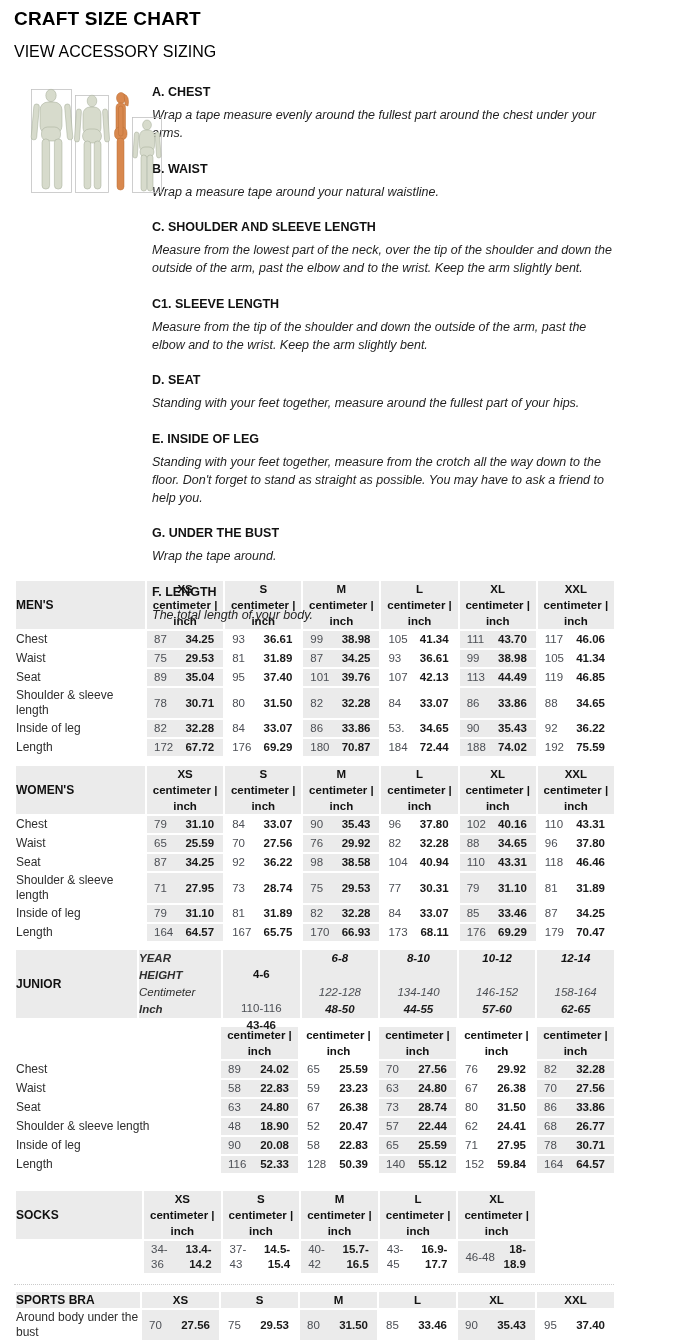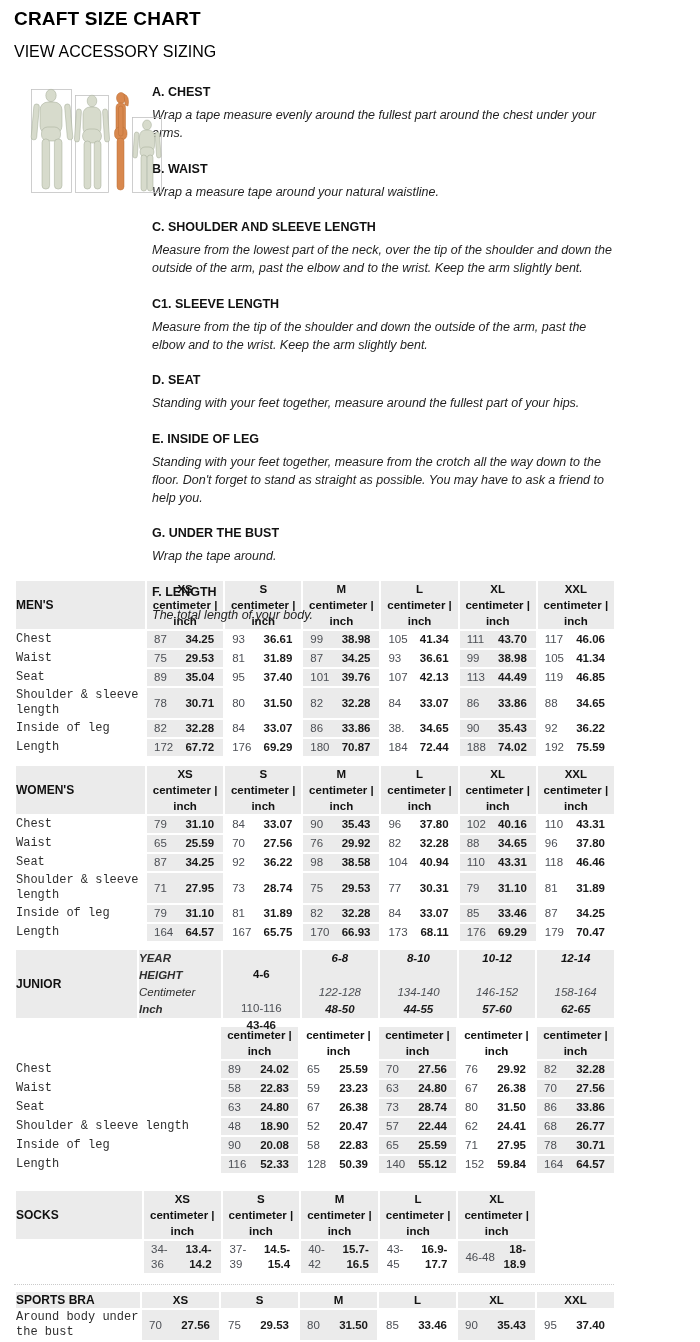--- a/index.html
+++ b/index.html
@@ -20,21 +20,21 @@
   .msec-p{font-style:italic;font-size:12.5px;line-height:1.42;margin:0;color:#1f1f1f;}
 
   table.sz{border-collapse:separate;border-spacing:2px;font-size:11.5px;color:#2e2e2e;table-layout:fixed;}
   table.sz td{padding:0;vertical-align:middle;}
   .band{background:var(--band,#ebebeb);}
   .shade{background:var(--band,#ebebeb);}
   .hlbl{font-weight:bold;font-size:12px;padding-left:3px;color:#111;}
   .hsz{text-align:center;font-weight:bold;padding:4px 0;line-height:16px;color:#111;}
   .hsz1{text-align:center;font-weight:bold;line-height:16px;padding:2px 0;color:#111;}
   .ucell{text-align:center;font-weight:bold;padding:4px 0;line-height:16px;color:#111;}
-  .rlbl{font-size:12px;line-height:15px;padding-left:3px;font-family:Liberation Mono, monospace;}
+  .rlbl{font-size:12px;line-height:15px;padding-left:3px;}
   .pair{display:flex;justify-content:space-between;align-items:center;padding:1px 9px 1px 7px;line-height:15px;min-height:15px;}
   .cm{color:#4c4f55;white-space:pre;text-align:left;}
   .in{font-weight:bold;color:#1a1a1a;text-align:right;}
 
   .jlbl1{font-weight:bold;font-size:12px;padding-left:3px;vertical-align:middle;color:#111;}
   .jlbl2{vertical-align:top;padding-top:8px;}
   .jlbl2 div{line-height:17px;}
   .sbi{font-weight:bold;font-style:italic;}
   .si{font-style:italic;color:#2e2e2e;}
   .jcol{text-align:center;vertical-align:top;padding-top:8px;}
@@ -346,21 +346,21 @@
               </div>
             </td>
             <td class="dcell shade">
               <div class="pair">
                 <span class="cm">86</span>
                 <span class="in">33.86</span>
               </div>
             </td>
             <td class="dcell">
               <div class="pair">
-                <span class="cm">38.</span>
+                <span class="cm">53.</span>
                 <span class="in">34.65</span>
               </div>
             </td>
             <td class="dcell shade">
               <div class="pair">
                 <span class="cm">90</span>
                 <span class="in">35.43</span>
               </div>
             </td>
             <td class="dcell">
@@ -1028,21 +1028,21 @@
             <td class="dcell shade">
               <div class="pair">
                 <span class="cm">34-
 36</span>
                 <span class="in">13.4-14.2</span>
               </div>
             </td>
             <td class="dcell">
               <div class="pair">
                 <span class="cm">37-
-39</span>
+43</span>
                 <span class="in">14.5-15.4</span>
               </div>
             </td>
             <td class="dcell shade">
               <div class="pair">
                 <span class="cm">40-
 42</span>
                 <span class="in">15.7-16.5</span>
               </div>
             </td>

